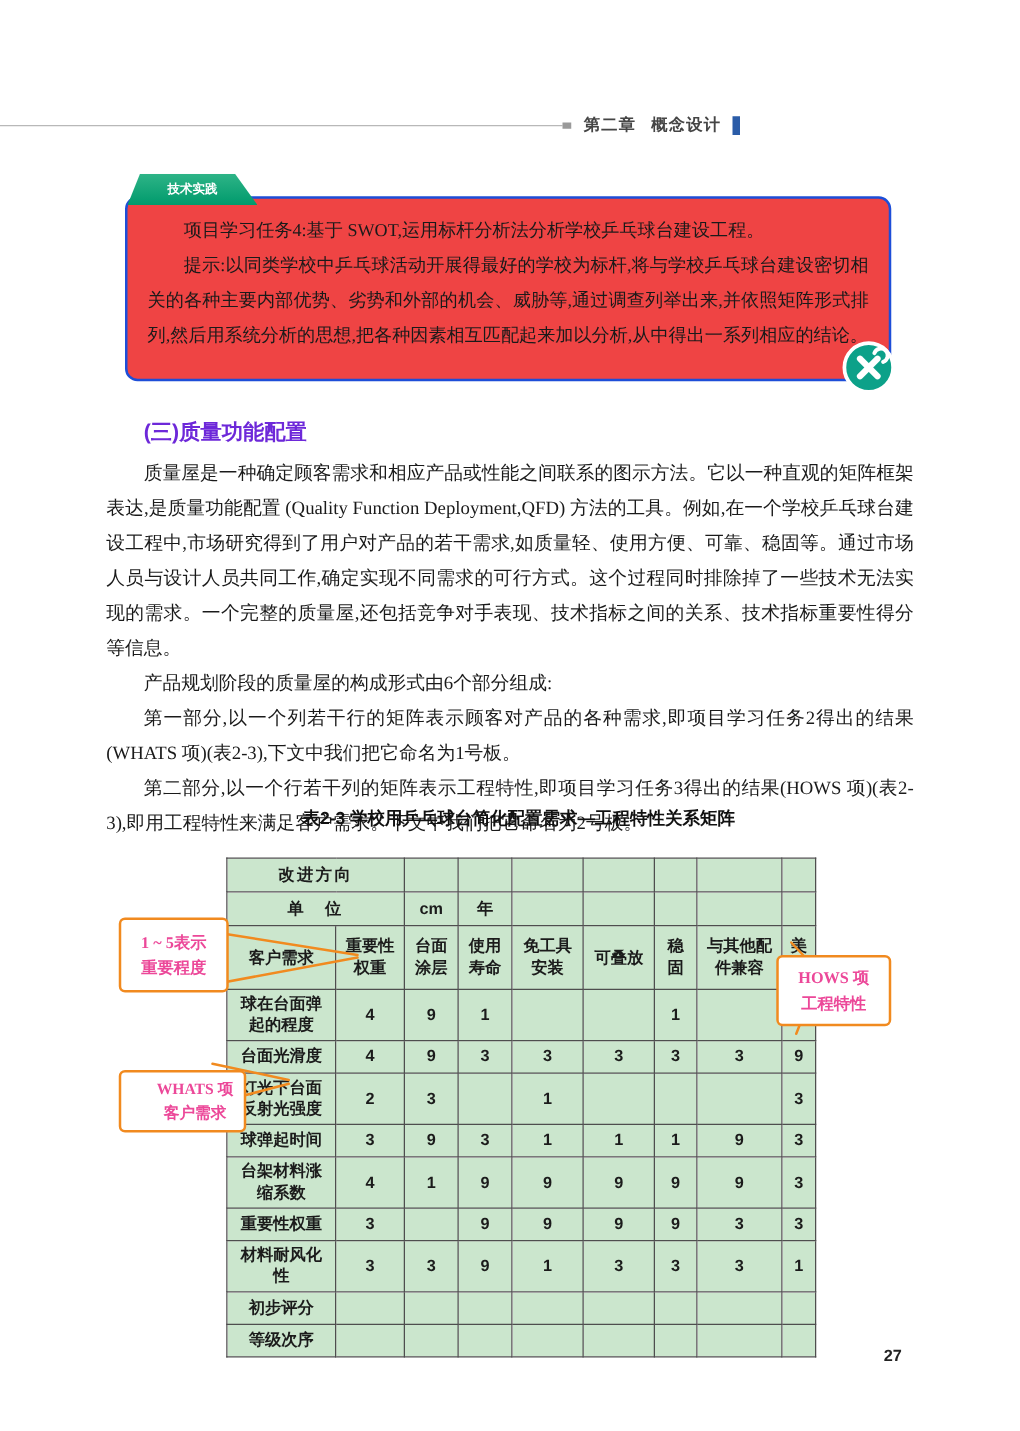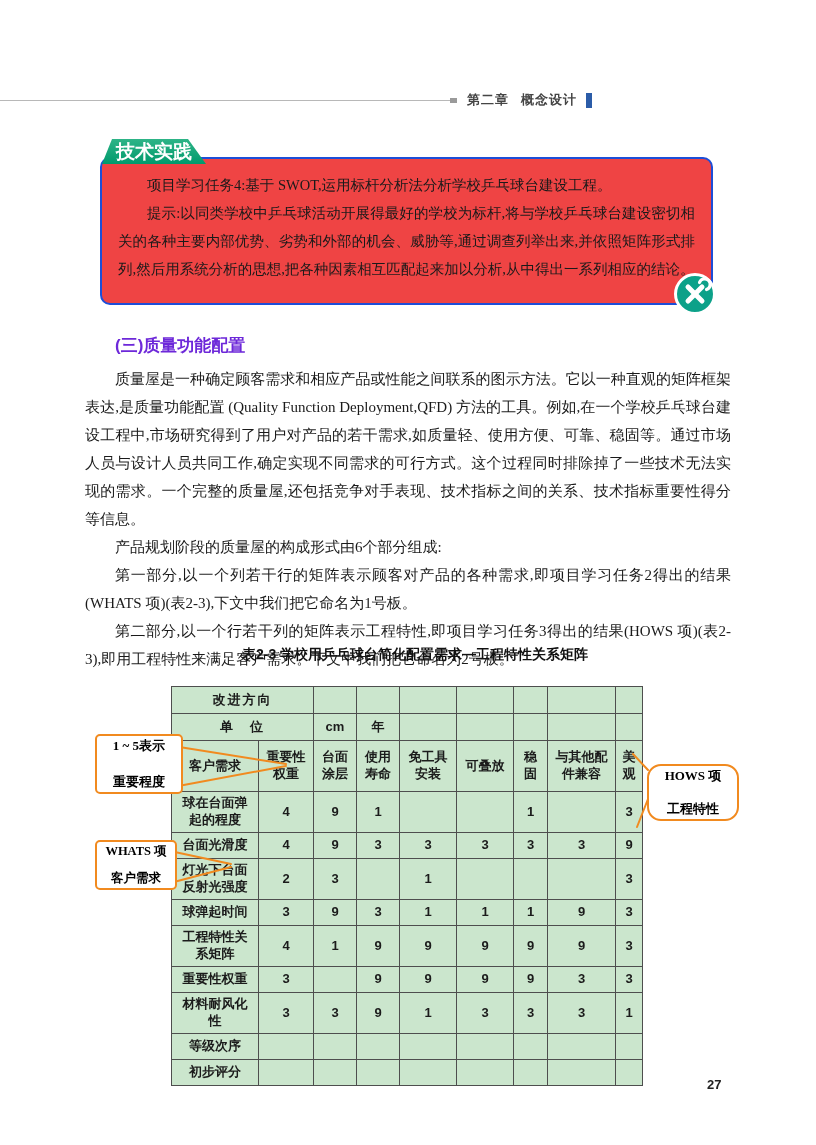--- a/index.html
+++ b/index.html
@@ -14,55 +14,55 @@
             color:#454545;letter-spacing:1px;white-space:nowrap;}
   .hdr-text .gap{display:inline-block;width:12px;}
   .hdr-bar{width:6px;height:15px;background:#2b5ca8;margin-left:9px;}
 
   
   .practice{position:absolute;left:100px;top:139px;width:613px;}
   .ptab{position:relative;z-index:2;width:104px;height:25px;margin-left:2px;margin-bottom:-7px;
         background:linear-gradient(180deg,#2eb487 0%,#009a6c 100%);
         clip-path:polygon(10px 0,86px 0,104px 25px,0 25px);
         color:#fff;font-family:"Liberation Sans","DejaVu Sans",sans-serif;
-        font-size:19px;font-weight:bold;line-height:25px;text-align:center;}
+        font-size:10px;font-weight:bold;line-height:25px;text-align:center;}
   .pbox{position:relative;border:2px solid #1d4ed8;border-radius:10px;background:#ef4444;
         padding:12px 16px 14px 16px;min-height:118px;}
   .pbox p{margin:0;text-indent:2em;font-size:14.5px;line-height:28px;text-align:justify;}
   .ptool{position:absolute;right:-6px;bottom:-13px;width:44px;height:44px;}
 
   
   .sec-h{position:absolute;left:115px;top:334px;margin:0;font-family:"Liberation Sans","DejaVu Sans",sans-serif;
          font-size:17px;font-weight:bold;color:#6d28d9;}
   .bodytext{position:absolute;left:85px;top:365px;width:646px;}
   .bodytext p{margin:0;font-size:15px;line-height:28px;text-align:justify;text-indent:2em;}
 
   
   .table-zone{position:absolute;left:85px;top:646px;width:680px;height:460px;
               font-family:"Liberation Sans","DejaVu Sans",sans-serif;}
   .tcaption{margin:0;width:660px;text-align:center;font-size:14px;font-weight:bold;color:#111;}
-  table.qfd{position:absolute;left:86px;top:40px;width:471px;border-collapse:collapse;table-layout:fixed;}
+  table.qfd{position:absolute;left:96px;top:40px;width:471px;border-collapse:collapse;table-layout:fixed;}
   table.qfd td,table.qfd th{border:1px solid #4e4e4e;background:#cbe6cd;font-size:13px;font-weight:bold;
         color:#1b1b1b;text-align:center;vertical-align:middle;padding:1px 3px;line-height:1.3;overflow:hidden;}
   table.qfd .rowlabel{padding:1px 6px;}
   table.qfd thead tr.h1 td,table.qfd thead tr.h1 th{height:24px;text-align:center;}
   table.qfd thead tr.h2 td,table.qfd thead tr.h2 th{height:24px;}
   table.qfd thead tr.h3 th{height:46px;padding:2px 4px;}
   table.qfd thead th.span2{letter-spacing:2px;}
   table.qfd tbody tr{height:26px;}
   table.qfd tbody tr:nth-child(-n+7):nth-child(odd){height:41px;}
 
   
   .callout{position:absolute;z-index:3;background:#fff;border:2px solid #f18a1f;border-radius:5px;
-           display:flex;flex-direction:column;justify-content:space-between;text-align:center;
-           font-size:13px;font-weight:bold;line-height:1.55;color:#000000;
+           display:flex;flex-direction:column;justify-content:center;text-align:center;
+           font-size:13px;font-weight:bold;line-height:1.55;color:#ec4899;
            font-family:"Liberation Serif","DejaVu Serif",serif;}
   .co-importance{left:10px;top:88px;width:84px;height:56px;}
-  .co-whats{left:10px;top:194px;width:78px;height:46px;font-size:12.5px;}
-  .co-hows{left:562px;top:118px;width:88px;height:53px;border-radius:14px;}
+  .co-whats{left:10px;top:210px;width:78px;height:46px;font-size:12.5px;padding-left:20px;}
+  .co-hows{left:536px;top:118px;width:88px;height:53px;}
   svg.tails{position:absolute;left:0;top:0;width:680px;height:460px;pointer-events:none;z-index:2;}
 
   
   .pagenum{position:absolute;left:707px;top:1077px;font-family:"Liberation Sans","DejaVu Sans",sans-serif;
            font-size:13px;font-weight:bold;color:#222;}
 </style>
 </head>
 <body>
 
 <div class="page">
@@ -187,21 +187,21 @@
             <td>3</td>
             <td>9</td>
             <td>3</td>
             <td>1</td>
             <td>1</td>
             <td>1</td>
             <td>9</td>
             <td>3</td>
           </tr>
           <tr>
-            <td class="rowlabel">工程特性关系矩阵</td>
+            <td class="rowlabel">台架材料涨缩系数</td>
             <td>4</td>
             <td>1</td>
             <td>9</td>
             <td>9</td>
             <td>9</td>
             <td>9</td>
             <td>9</td>
             <td>3</td>
           </tr>
           <tr>
@@ -220,32 +220,32 @@
             <td>3</td>
             <td>3</td>
             <td>9</td>
             <td>1</td>
             <td>3</td>
             <td>3</td>
             <td>3</td>
             <td>1</td>
           </tr>
           <tr>
+            <td class="rowlabel">初步评分</td>
+            <td></td>
+            <td></td>
+            <td></td>
+            <td></td>
+            <td></td>
+            <td></td>
+            <td></td>
+            <td></td>
+          </tr>
+          <tr>
             <td class="rowlabel">等级次序</td>
-            <td></td>
-            <td></td>
-            <td></td>
-            <td></td>
-            <td></td>
-            <td></td>
-            <td></td>
-            <td></td>
-          </tr>
-          <tr>
-            <td class="rowlabel">初步评分</td>
             <td></td>
             <td></td>
             <td></td>
             <td></td>
             <td></td>
             <td></td>
             <td></td>
             <td></td>
           </tr>
         </tbody>

